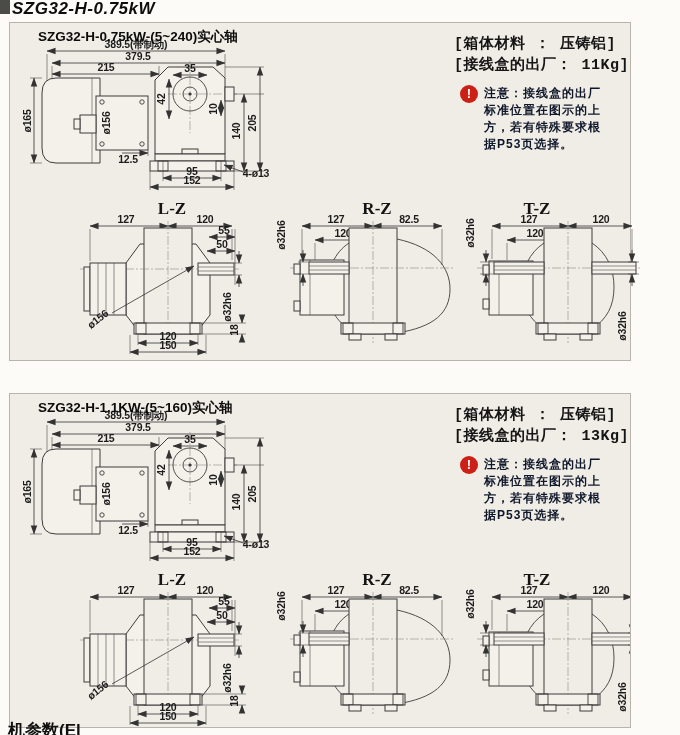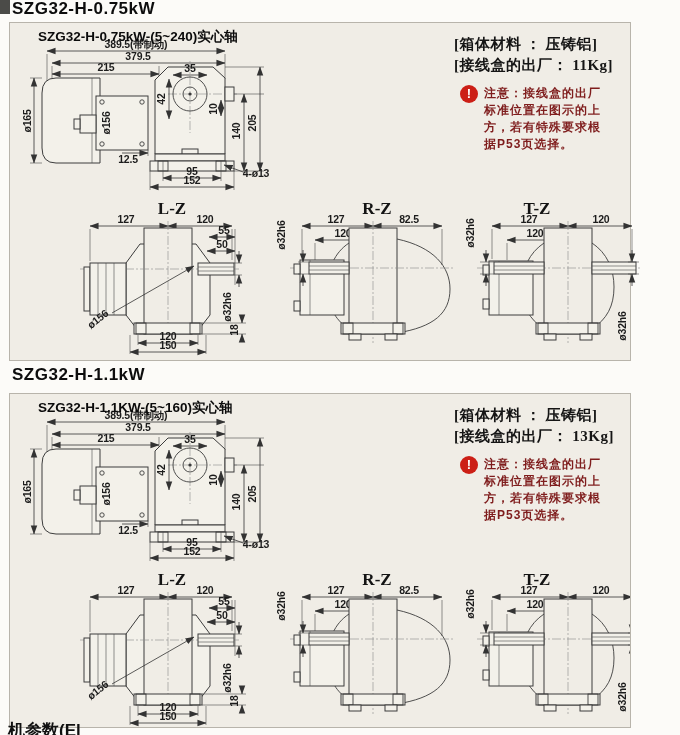--- a/index.html
+++ b/index.html
@@ -1,30 +1,30 @@
 <!DOCTYPE html>
 <html><head>
 <meta charset="utf-8">
 <style>
   html,body{margin:0;padding:0;}
   body{background:#ffffff;font-family:"Liberation Sans",sans-serif;}
   .page{position:relative;width:680px;height:735px;background:#fcfbf8;overflow:hidden;}
   .corner-fragment{position:absolute;left:0;top:0;width:10px;height:14px;background:#4b4b48;}
   .ptitle{position:absolute;left:12px;margin:0;font:bold 17px "Liberation Sans",sans-serif;color:#0d0d0d;letter-spacing:.5px;white-space:nowrap;}
-  .ptitle.t1{top:-1px;}
+  .ptitle.t1{top:-1px;font-style:italic;}
   .ptitle.t2{top:365px;}
   .panel{position:absolute;left:9px;width:622px;background:#f0ede6;border:1px solid #b8b4ab;box-sizing:border-box;}
   .panel.p1{top:22px;height:339px;}
   .panel.p2{top:393px;height:335px;overflow:hidden;}
   .subtitle{position:absolute;left:18px;top:5px;font:bold 13.5px "Liberation Sans",sans-serif;color:#0b0b0b;white-space:nowrap;z-index:3;margin-left:10px;}
   .infobox{position:absolute;left:444px;top:11px;width:176px;z-index:3;}
-  .matline{font-family:Liberation Serif, serif;font-size:15px;font-weight:600;color:#151515;line-height:21px;white-space:nowrap;letter-spacing:.5px;}
+  .matline{font-family:Liberation Mono, monospace;font-size:15px;font-weight:600;color:#151515;line-height:21px;white-space:nowrap;letter-spacing:.5px;}
   .note{display:flex;gap:6px;margin-top:9px;padding-left:6px;}
   .warn{flex:0 0 auto;width:18px;height:18px;border-radius:50%;background:#cc1f16;color:#fff;font:bold 13px "Liberation Sans",sans-serif;text-align:center;line-height:18px;}
-  .notetext{font:bold 12px "Liberation Sans",sans-serif;line-height:17px;color:#7f1d1d;letter-spacing:1px;white-space:nowrap;}
+  .notetext{font:bold 12px "Liberation Sans",sans-serif;line-height:17px;color:#0f172a;letter-spacing:1px;white-space:nowrap;}
   .drawing{position:absolute;left:12px;top:0;width:622px;height:341px;text-align:right;}
   .footer-cut{position:absolute;left:8px;top:719px;font:bold 17px "Liberation Sans",sans-serif;color:#111;white-space:nowrap;}
   
   .ol{stroke:#3c3c3c;stroke-width:1;fill:#f3f1ea;}
   .ol2{stroke:#3c3c3c;stroke-width:1;fill:#f0ede6;}
   .nf{stroke:#3c3c3c;stroke-width:0.9;fill:none;}
   .xl{stroke:#4a4a4a;stroke-width:0.6;fill:none;}
   .dl{stroke:#333;stroke-width:0.8;fill:none;marker-start:url(#ar);marker-end:url(#ar);}
   .dle{stroke:#333;stroke-width:0.8;fill:none;marker-end:url(#ar);}
   .cl{stroke:#8a8a8a;stroke-width:0.6;fill:none;stroke-dasharray:9 2 2 2;}
@@ -286,21 +286,20 @@
         <div class="notetext">
           <div>注意：接线盒的出厂</div>
           <div>标准位置在图示的上</div>
           <div>方，若有特殊要求根</div>
           <div>据P53页选择。</div>
         </div>
       </div>
     </div>
   </div>
 
-  <h2 class="ptitle t2">SZG32-H-1.1kW</h2>
   <div class="panel p2">
     <div class="drawing">
   <svg width="622" height="341" viewBox="0 0 622 341">
 
     <g>
 
       <line class="xl" x1="25" y1="31" x2="25" y2="62"></line>
       <line class="xl" x1="203" y1="31" x2="203" y2="56"></line>
       <line class="xl" x1="30" y1="43" x2="30" y2="62"></line>
       <line class="xl" x1="137" y1="43" x2="137" y2="58"></line>

